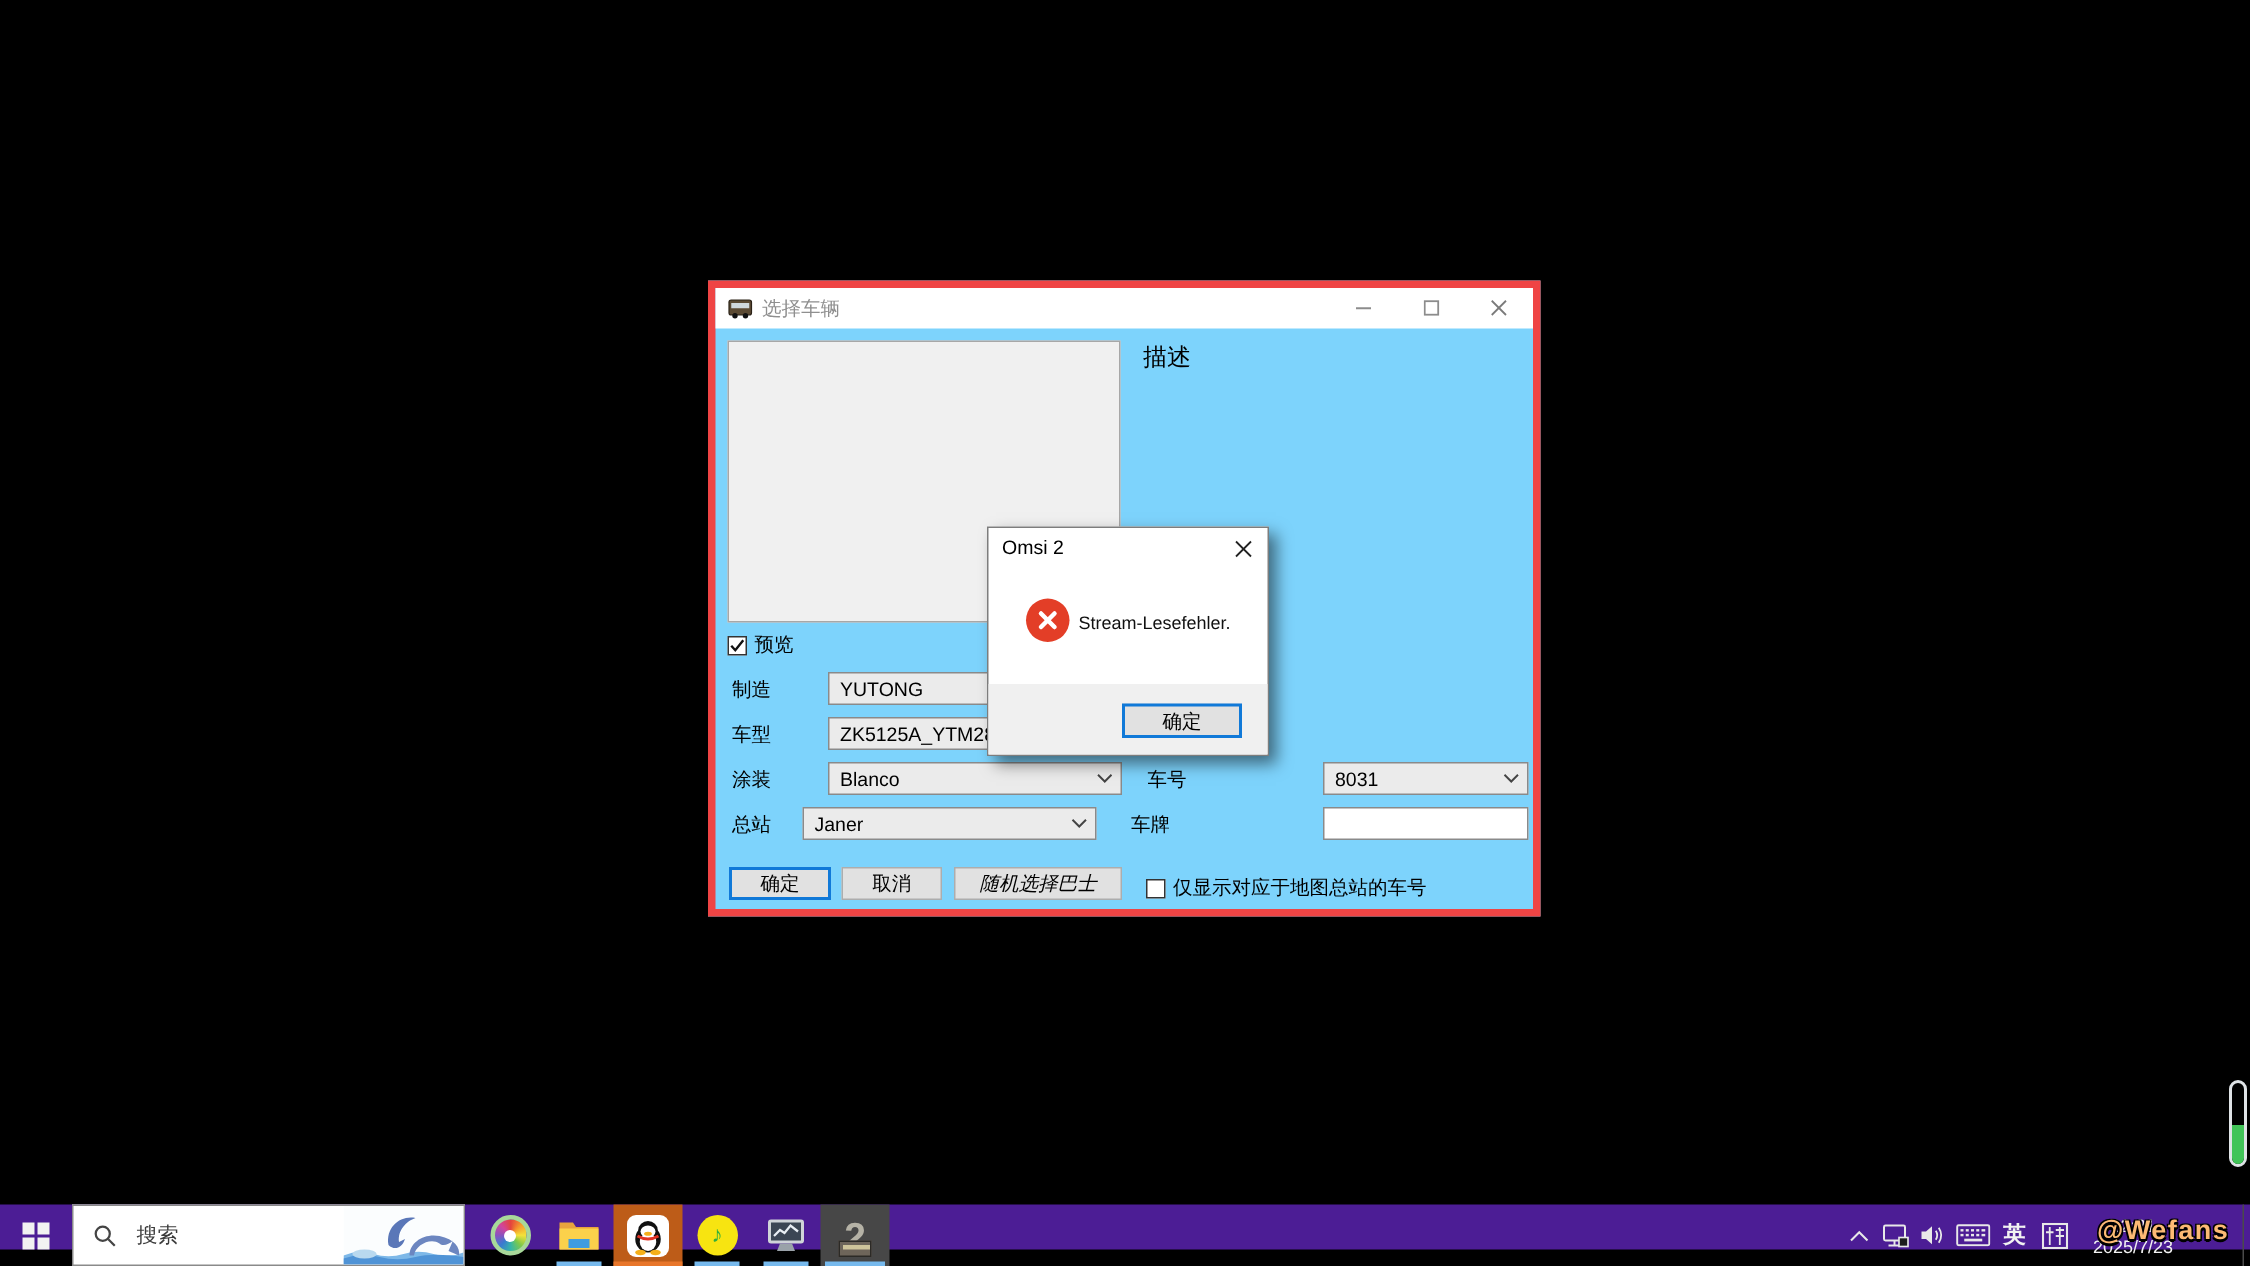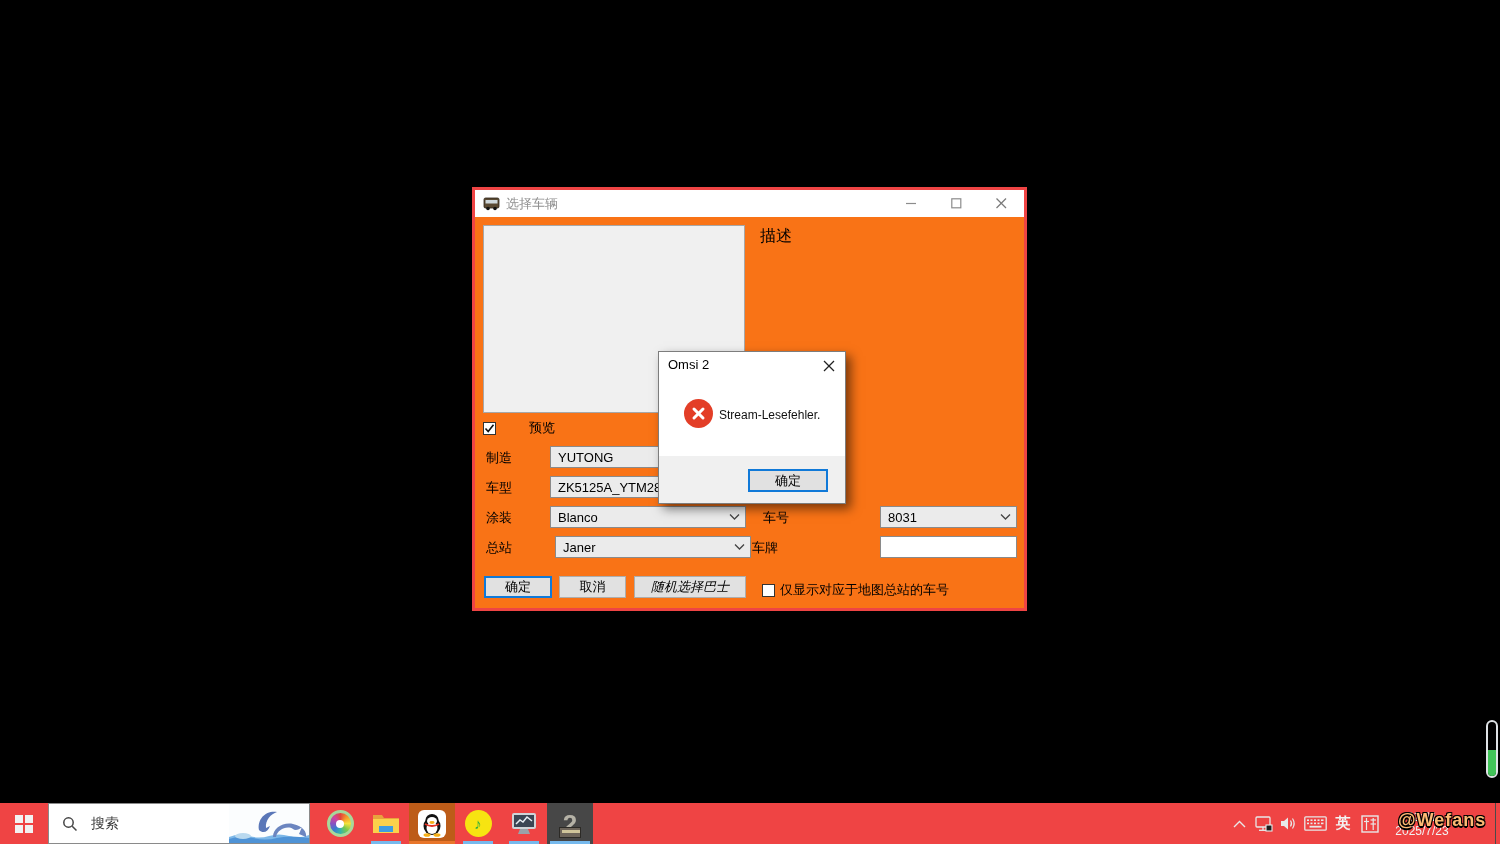--- a/index.html
+++ b/index.html
@@ -2,21 +2,21 @@
 <html><head>
 <meta charset="utf-8">
 <style>
   html,body{margin:0;padding:0;background:#000;}
   *{box-sizing:border-box;}
   .screen{position:relative;width:1500px;height:844px;background:#000;overflow:hidden;
           font-family:"Liberation Sans","DejaVu Sans",sans-serif;}
 
   
   .dlg-main{position:absolute;left:472px;top:187px;width:555px;height:424px;
-            background:#f97316;border:3px solid #ef4444;box-shadow:3px 3px 8px rgba(0,0,0,.55);}
+            background:#7dd3fc;border:5px solid #ef4444;box-shadow:3px 3px 8px rgba(0,0,0,.55);}
   .dlg-main .titlebar{position:absolute;left:0;top:0;right:0;height:27px;background:#fff;display:flex;align-items:center;}
   .dlg-main .title-icon{margin-left:8px;width:17px;height:15px;}
   .dlg-main .title-text{margin-left:6px;font-size:13px;color:#8f8f8f;}
   .win-controls{position:absolute;right:0;top:0;height:27px;display:flex;}
   .win-controls .wc{width:45px;height:27px;display:flex;align-items:center;justify-content:center;}
 
   .preview-box{position:absolute;left:8px;top:35px;width:262px;height:188px;
                border:1px solid #a7a7a7;background:#f0f0f0;}
   .desc-label{position:absolute;left:285px;top:36px;font-size:16px;color:#000;}
   .desc-box{position:absolute;left:285px;top:57px;width:257px;height:243px;background:#fff;
@@ -54,21 +54,21 @@
   .err-msg{position:absolute;left:60px;top:56px;font-size:12px;color:#111;}
   .err-footer{position:absolute;left:0;right:0;top:104px;bottom:0;background:#f0f0f0;}
   .err-ok{left:89px;top:117px;width:80px;height:23px;}
 
   
   .vol-pill{position:absolute;left:1486px;top:720px;width:12px;height:58px;border:2px solid #dfe3e6;
             border-radius:7px;overflow:hidden;background:rgba(0,0,0,.2);}
   .vol-fill{position:absolute;left:0;right:0;bottom:0;height:26px;background:#41c458;}
 
   
-  .taskbar{position:absolute;left:0;top:803px;width:1500px;height:41px;background:#ef4444;}
+  .taskbar{position:absolute;left:0;top:803px;width:1500px;height:30px;background:#4c1d95;}
   .start-btn{position:absolute;left:0;top:0;width:48px;height:41px;display:flex;align-items:center;justify-content:center;}
   .win-logo{display:grid;grid-template-columns:8px 8px;grid-template-rows:8px 8px;gap:2px;}
   .win-logo div{background:#f2f2f2;}
   .search-box{position:absolute;left:48px;top:0;width:262px;height:41px;background:#fff;border:1px solid #8a8a8a;
               display:flex;align-items:center;}
   .search-box .mag{margin-left:13px;}
   .search-box .s-text{margin-left:13px;font-size:14px;color:#3c3c3c;flex:1;}
   .search-art{width:80px;height:39px;flex:none;}
 
   .task-icons{position:absolute;left:317px;top:0;height:41px;display:flex;}
@@ -124,21 +124,21 @@
               <line x1="10" y1="0.5" x2="0.5" y2="10" stroke="#7a7a7a" stroke-width="1.2"></line>
             </svg>
         </div>
       </div>
     </div>
 
     <div class="preview-box"></div>
 
     <span class="desc-label">描述</span>
 
-    <div class="checkbox-row" style="left:8px;top:229px;gap:28px;">
+    <div class="checkbox-row" style="left:8px;top:229px;">
       <span class="cbx">
         <svg width="11" height="11" viewBox="0 0 11 11">
             <polyline points="1.5,5.5 4.2,8.5 9.5,1.8" fill="none" stroke="#111" stroke-width="1.6"></polyline>
           </svg>
       </span>
       <span class="cbx-label">预览</span>
     </div>
 
     <span class="lbl" style="left:11px;top:259px;">制造</span>
     <div class="combo" style="left:75px;top:256px;width:196px;">
@@ -158,21 +158,21 @@
 
     <span class="lbl" style="left:11px;top:319px;">涂装</span>
     <div class="combo" style="left:75px;top:316px;width:196px;">
       <span>Blanco</span>
       <svg class="chev" width="11" height="8" viewBox="0 0 11 8">
           <polyline points="1,1.5 5.5,6 10,1.5" fill="none" stroke="#444" stroke-width="1.3"></polyline>
         </svg>
     </div>
 
     <span class="lbl" style="left:11px;top:349px;">总站</span>
-    <div class="combo" style="left:80px;top:346px;width:196px;">
+    <div class="combo" style="left:58px;top:346px;width:196px;">
       <span>Janer</span>
       <svg class="chev" width="11" height="8" viewBox="0 0 11 8">
           <polyline points="1,1.5 5.5,6 10,1.5" fill="none" stroke="#444" stroke-width="1.3"></polyline>
         </svg>
     </div>
 
     <span class="lbl" style="left:288px;top:319px;">车号</span>
     <div class="combo" style="left:405px;top:316px;width:137px;">
       <span>8031</span>
       <svg class="chev" width="11" height="8" viewBox="0 0 11 8">

